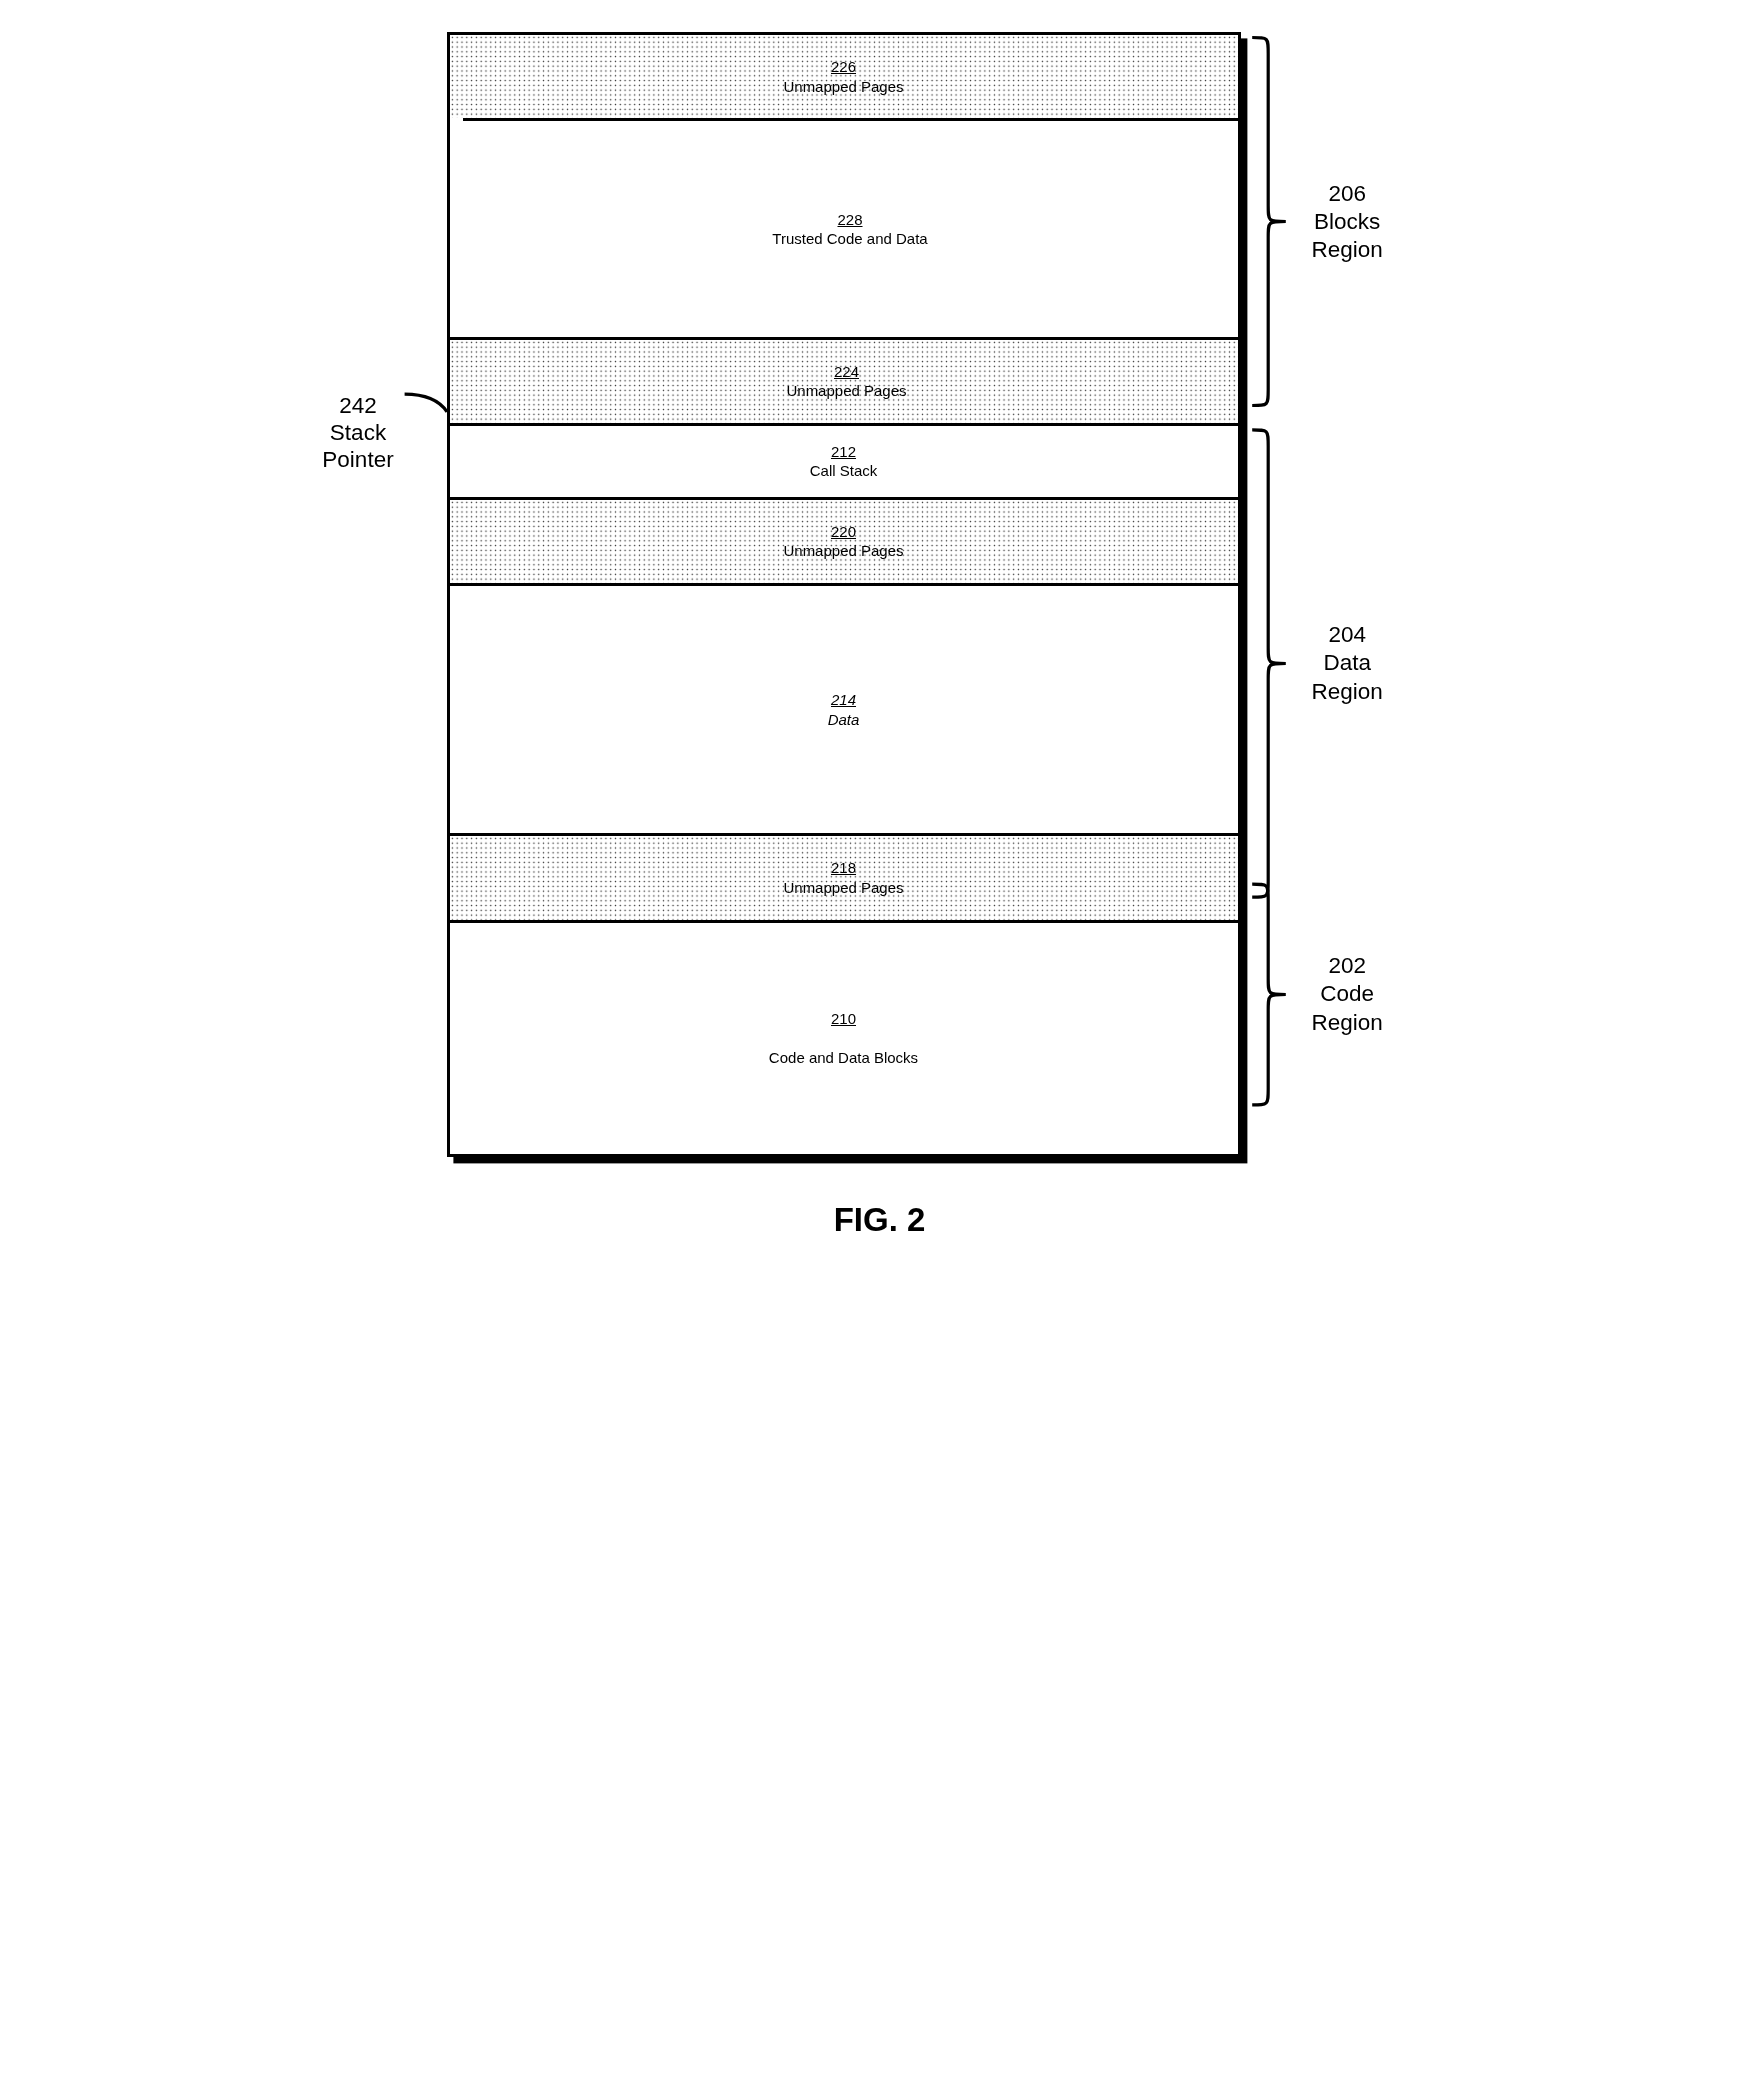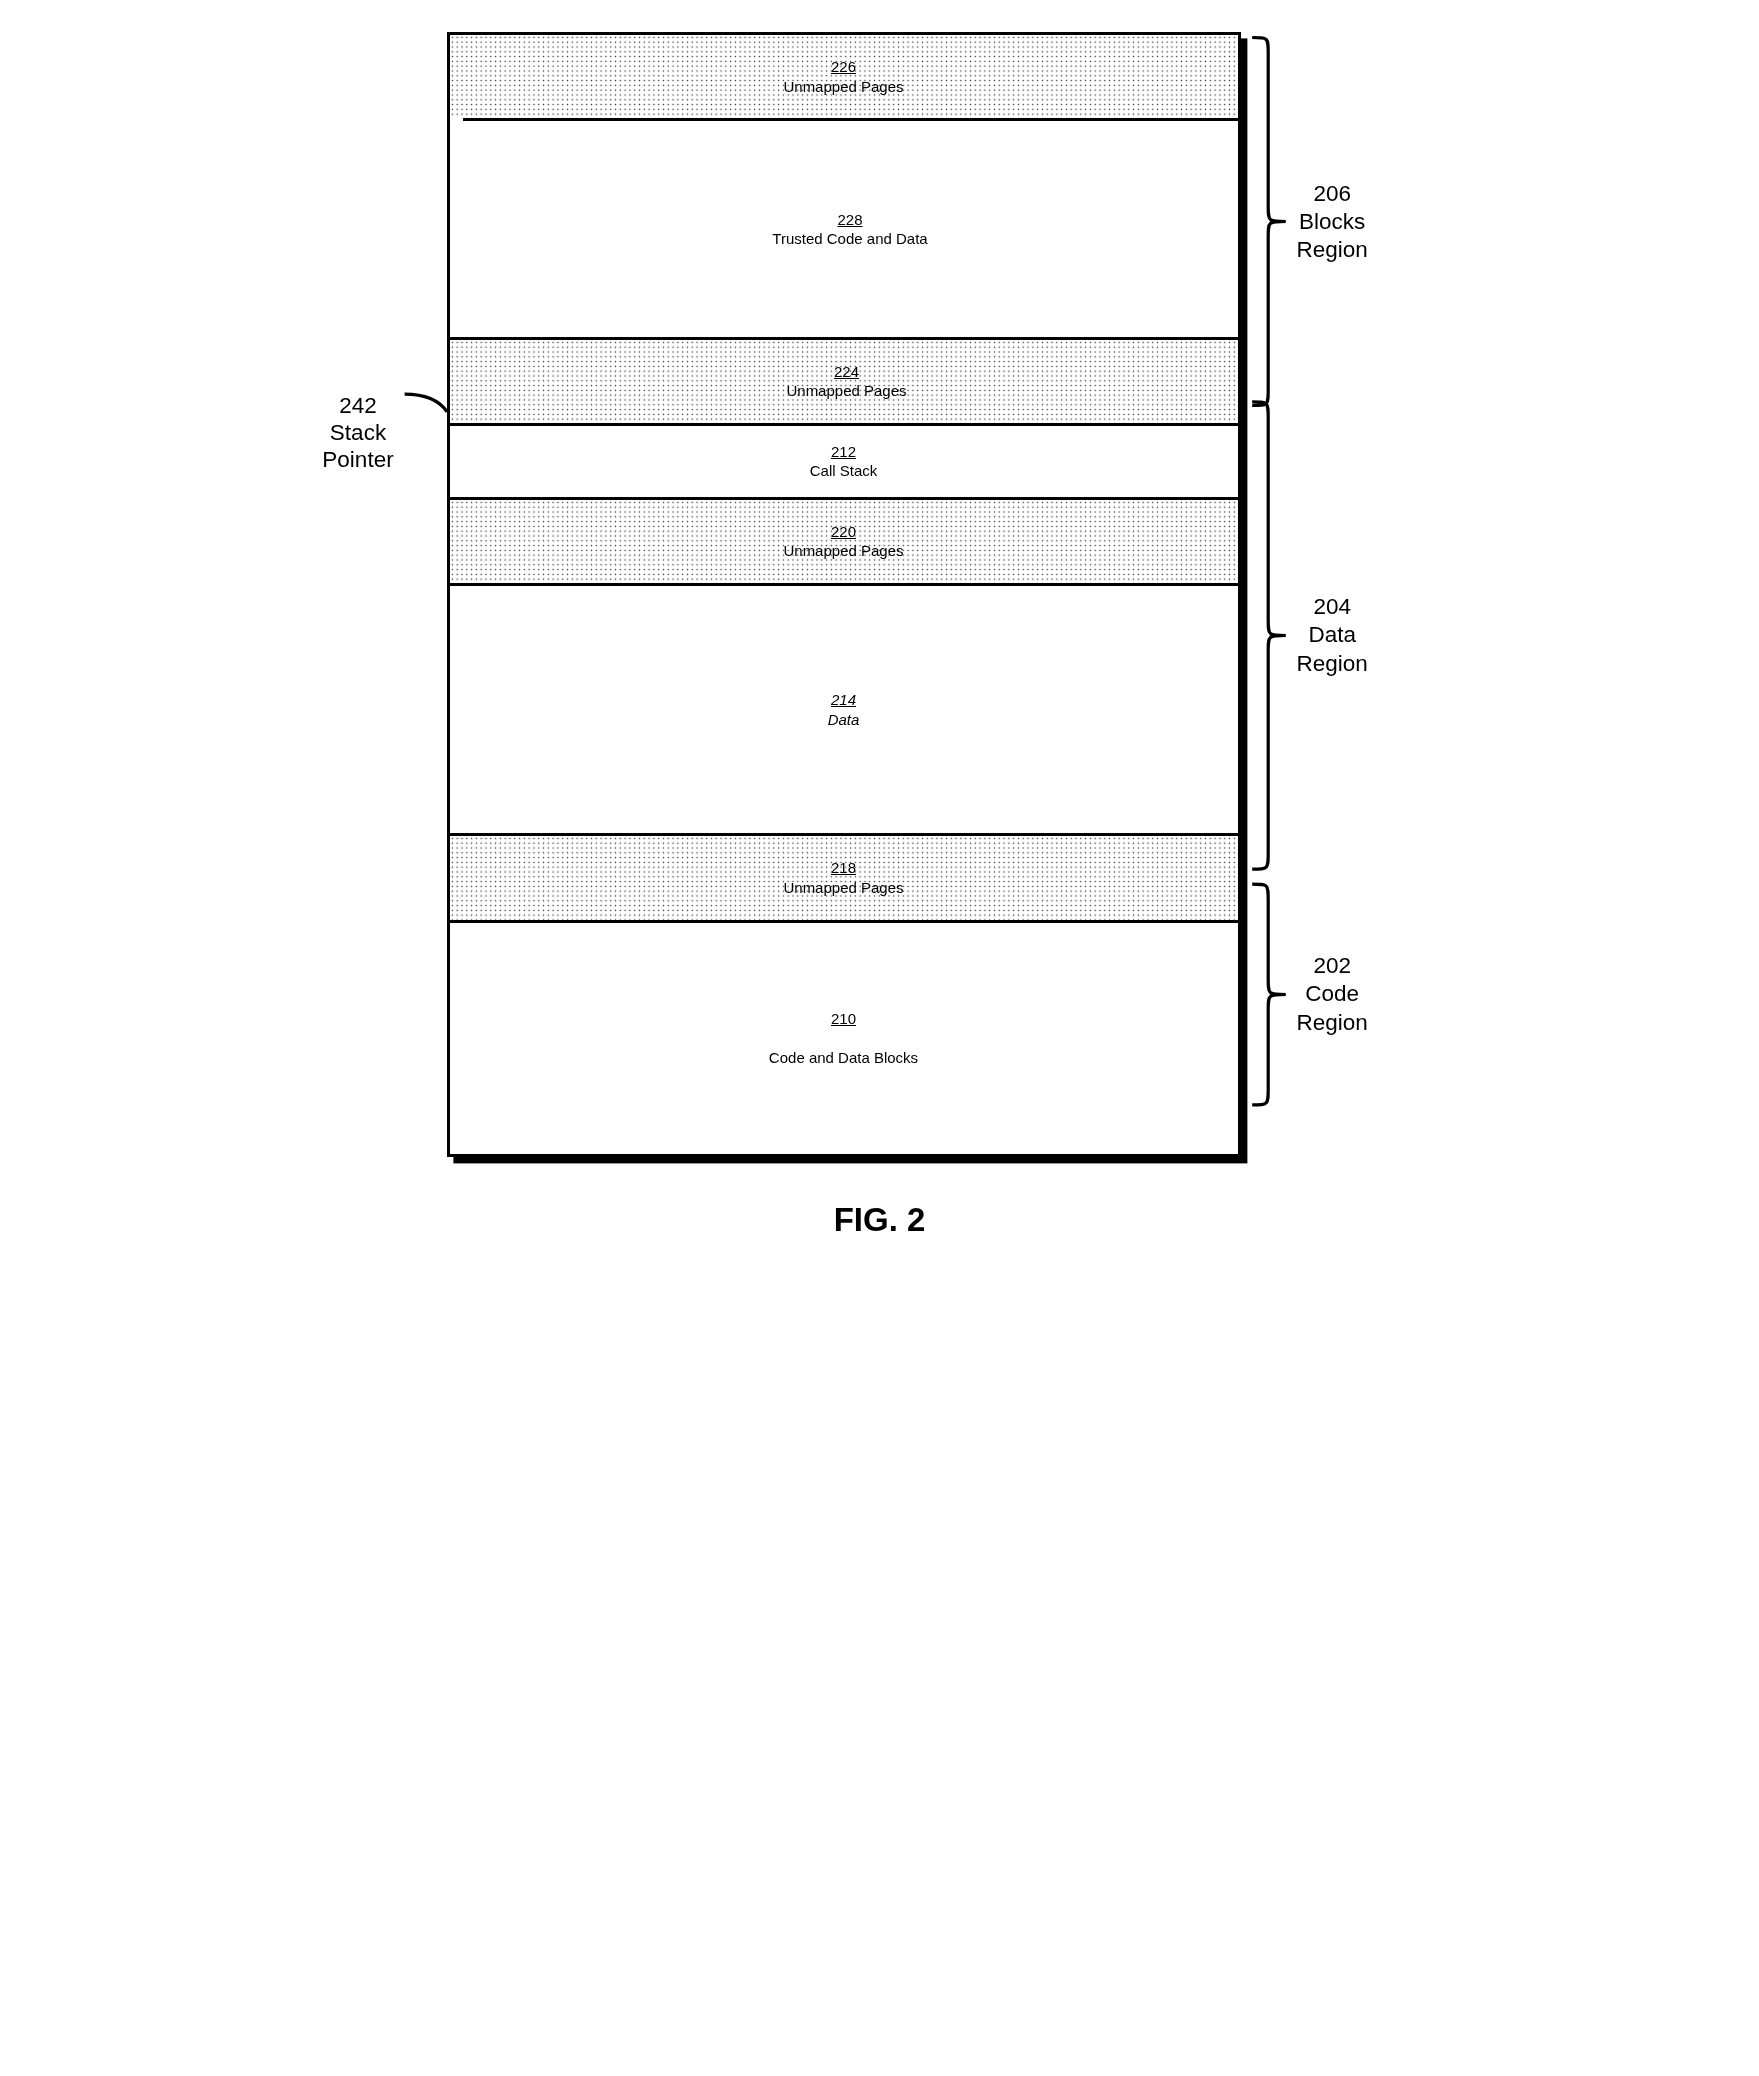--- a/index.html
+++ b/index.html
@@ -66,21 +66,21 @@
     display: flex;
     align-items: center;
   }
   .brace-svg {
     flex: 0 0 auto;
   }
   .region-label {
     font-size: 22.5px;
     line-height: 1.25;
     text-align: center;
-    margin-left: 8px;
+    margin-left: 23px;
     white-space: nowrap;
   }
   .fig-caption {
     margin-top: 44px;
     font-size: 33px;
     font-weight: bold;
     text-align: right;
   }
 </style>
 </head>
@@ -136,21 +136,21 @@
         <div class="brace-group" style="top: 3.2px; height: 373px;">
           <svg width="40" height="373" class="brace-svg" viewBox="0 0 50 464">
             <path d="M 4 2 C 24 2 24 2 24 22 L 24 212 C 24 232 24 232 46 232 C 24 232 24 232 24 252 L 24 442 C 24 462 24 462 4 462" fill="none" stroke="#000" stroke-width="4"></path>
           </svg>
           <div class="region-label">
             <div>206</div>
             <div>Blocks</div>
             <div>Region</div>
           </div>
         </div>
-        <div class="brace-group" style="top: 367px; height: 473px;">
+        <div class="brace-group" style="top: 395px; height: 473px;">
           <svg width="40" height="473" class="brace-svg" viewBox="0 0 50 588">
             <path d="M 4 2 C 24 2 24 2 24 22 L 24 274 C 24 294 24 294 46 294 C 24 294 24 294 24 314 L 24 566 C 24 586 24 586 4 586" fill="none" stroke="#000" stroke-width="4"></path>
           </svg>
           <div class="region-label">
             <div>204</div>
             <div>Data</div>
             <div>Region</div>
           </div>
         </div>
         <div class="brace-group" style="top: 850px; height: 225px;">

